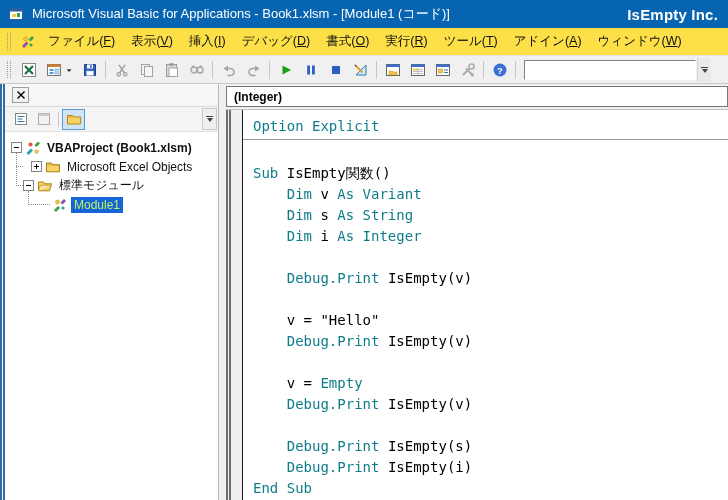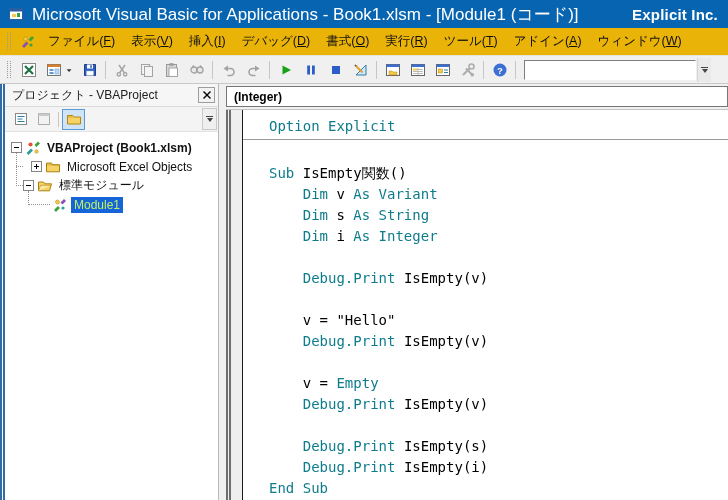--- a/index.html
+++ b/index.html
@@ -6,25 +6,25 @@
   html,body { width: 728px; height: 500px; overflow: hidden; }
   body {
     font-family: "Liberation Sans", "DejaVu Sans", sans-serif;
     background: #fff; position: relative; font-size: 12px; color: #111;
   }
   
   .titlebar {
     height: 28px; background: #0664B1; color: #fff;
     display: flex; align-items: center; padding: 0 10px 0 8px;
   }
-  .titlebar .ttl { margin-left: 8px; flex: 1; font-size: 17px; white-space: nowrap; overflow: hidden; }
+  .titlebar .ttl { margin-left: 8px; flex: 1; font-size: 13px; white-space: nowrap; overflow: hidden; }
   .titlebar .brand { font-size: 15px; font-weight: 600; letter-spacing: .2px; }
   
   .menubar {
-    height: 28px; background: #eab308; display: flex; align-items: center;
+    height: 28px; background: #fde047; display: flex; align-items: center;
     border-bottom: 1px solid #E4E4E4; padding-left: 2px;
   }
   .grip { width: 4px; height: 17px; border-left: 1px dotted #999; border-right: 1px dotted #999; margin: 0 5px; }
   .menu-item { padding: 5px 8px; font-size: 12.5px; white-space: nowrap; }
   .menu-item u { text-decoration: underline; }
   .toolbar {
     height: 28px; background: #F0F0F0; display: flex; align-items: center;
     border-bottom: 1px solid #C9C9C9; padding-left: 2px;
   }
   .tbtn { width: 25px; height: 24px; display: flex; align-items: center; justify-content: center; flex: none; }
@@ -86,38 +86,38 @@
     display: flex; align-items: center; padding: 0 7px;
     font-size: 12px; font-weight: bold; color: #000;
   }
   .code-body { flex: 1; display: flex; min-width: 0; }
   .margin-bar { width: 17px; flex: none; background: #EFEFEF; border-left: 5px double #6E6E6E; border-right: 1px solid #1A1A1A; }
   .code-area {
     flex: 1; min-width: 0; background: #fff; padding: 6px 0 0 10px;
     font-family: "DejaVu Sans Mono", "Liberation Mono", monospace;
     font-size: 14px; line-height: 21px; white-space: pre; overflow: hidden; color: #000;
   }
-  .cline { height: 21px; margin-left: 16px; }
+  .cline { height: 21px; }
   .kw { color: #0E7C8B; }
   .proc-divider { border-top: 1px solid #999; margin: 2px 0 2px -10px; height: 0; }
 </style>
 </head>
 <body>
 
 <div class="titlebar">
   <span class="ic-slot" id="app-icon">
       <svg class="ic" width="16" height="16" viewBox="0 0 16 16">
         <rect x="1.5" y="2.5" width="13" height="11" fill="#fff" stroke="#2B5FA3"></rect>
         <rect x="1.5" y="2.5" width="13" height="3" fill="#2B5FA3"></rect>
         <rect x="4" y="8" width="4" height="3" fill="#F2C94C"></rect>
         <rect x="9" y="7" width="3" height="4" fill="#34A04A"></rect>
       </svg>
     </span>
   <span class="ttl">Microsoft Visual Basic for Applications - Book1.xlsm - [Module1 (コード)]</span>
-  <span class="brand">Explicit Inc.</span>
+  <span class="brand">IsEmpty Inc.</span>
 </div>
 
 <div class="menubar">
   <span class="grip"></span>
   <span class="ic-slot" id="mdi-icon" style="margin:0 4px;">
       <svg class="ic" width="16" height="16" viewBox="0 0 16 16">
         <polygon points="2,12 6.5,7.5 8.5,9.5 4,14" fill="#8A4FB0"></polygon>
         <polygon points="12,2 8.5,5.5 10.5,7.5 14,4" fill="#3DA435"></polygon>
         <circle cx="5.5" cy="5" r="2" fill="#F2C94C" stroke="#B8860B" stroke-width="0.5"></circle>
         <circle cx="11" cy="11" r="1.6" fill="#3DA435"></circle>
@@ -277,21 +277,20 @@
     <span class="chev-bar"></span>
     <span class="chev-tri"></span>
   </div>
 </div>
 
 <div class="main">
   <div class="frame-left"></div>
 
   <div class="project-panel">
     <div class="panel-header">
-      <span class="panel-title">プロジェクト - VBAProject</span>
       <span class="close-btn" id="panel-close">
           <svg class="ic" width="10" height="10" viewBox="0 0 10 10">
             <path d="M1.5 1.5 L8.5 8.5 M8.5 1.5 L1.5 8.5" stroke="#000" stroke-width="1.4"></path>
           </svg>
         </span>
     </div>
     <div class="panel-toolbar">
       <span id="ptbuttons" style="display:flex;align-items:center;">
           <div class="ptbtn">
             <svg class="ic" width="16" height="16" viewBox="0 0 16 16">

